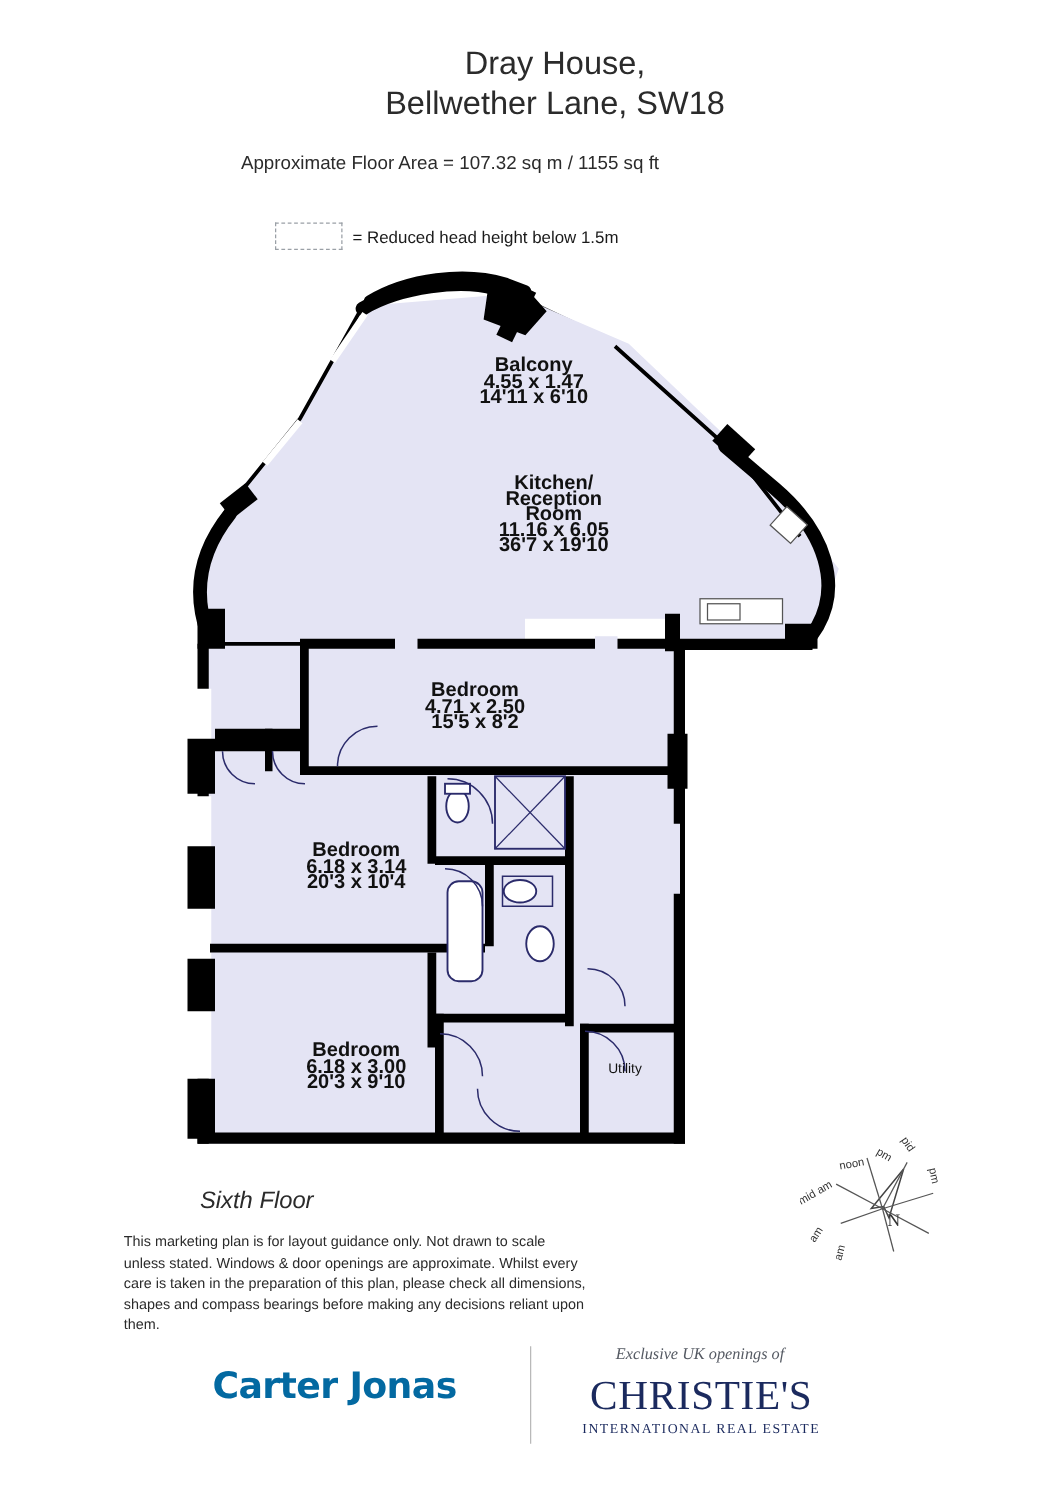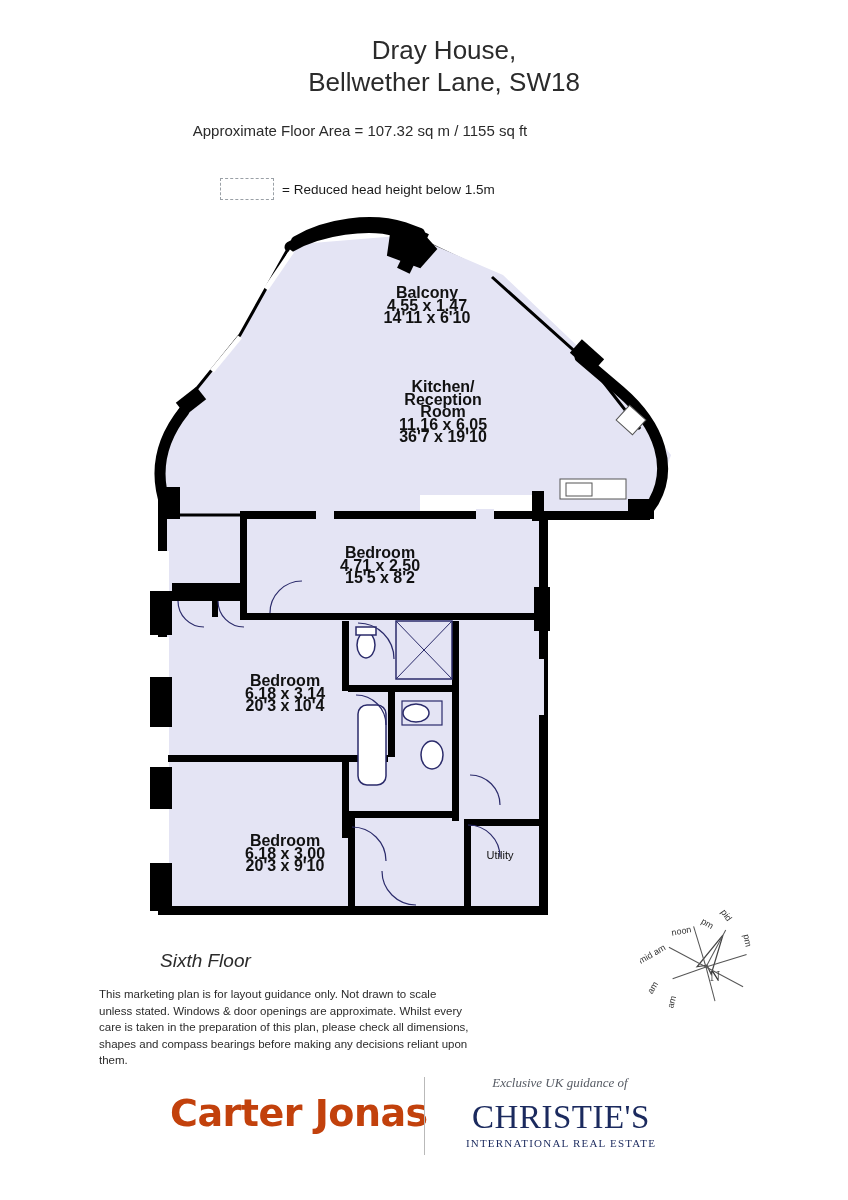--- a/index.html
+++ b/index.html
@@ -113,23 +113,23 @@
     position: absolute;
     left: 0;
     top: 1065px;
     width: 848px;
     height: 100px;
   }
   .brand-left {
     position: absolute;
     left: 170px;
     top: 26px;
-    font-size: 38px;
+    font-size: 29px;
     font-weight: bold;
-    color: #c2410c;
+    color: #0369a1;
     letter-spacing: -0.5px;
     font-family: "DejaVu Sans", sans-serif;
   }
   .brand-divider {
     position: absolute;
     left: 424px;
     top: 12px;
     width: 1px;
     height: 78px;
     background: #b9b9b9;
@@ -337,16 +337,16 @@
     <text x="100" y="44" font-family="Liberation Sans, sans-serif" font-size="9" fill="#333" transform="rotate(78 104 44)">pm</text>
     <text x="0" y="66" font-family="Liberation Sans, sans-serif" font-size="9" fill="#333" transform="rotate(-30 6 66)">mid am</text>
     <text x="10" y="96" font-family="Liberation Sans, sans-serif" font-size="9" fill="#333" transform="rotate(-58 14 96)">am</text>
     <text x="30" y="110" font-family="Liberation Sans, sans-serif" font-size="9" fill="#333" transform="rotate(-75 34 110)">am</text>
   </svg>
 </div>
 
 <div class="footer">
   <div class="brand-left">Carter Jonas</div>
   <div class="brand-divider"></div>
-  <div class="affiliate">Exclusive UK guidance of</div>
+  <div class="affiliate">Exclusive UK openings of</div>
   <div class="christies">CHRISTIE'S</div>
   <div class="christies-sub">INTERNATIONAL REAL ESTATE</div>
 </div>
 
 </body></html>

